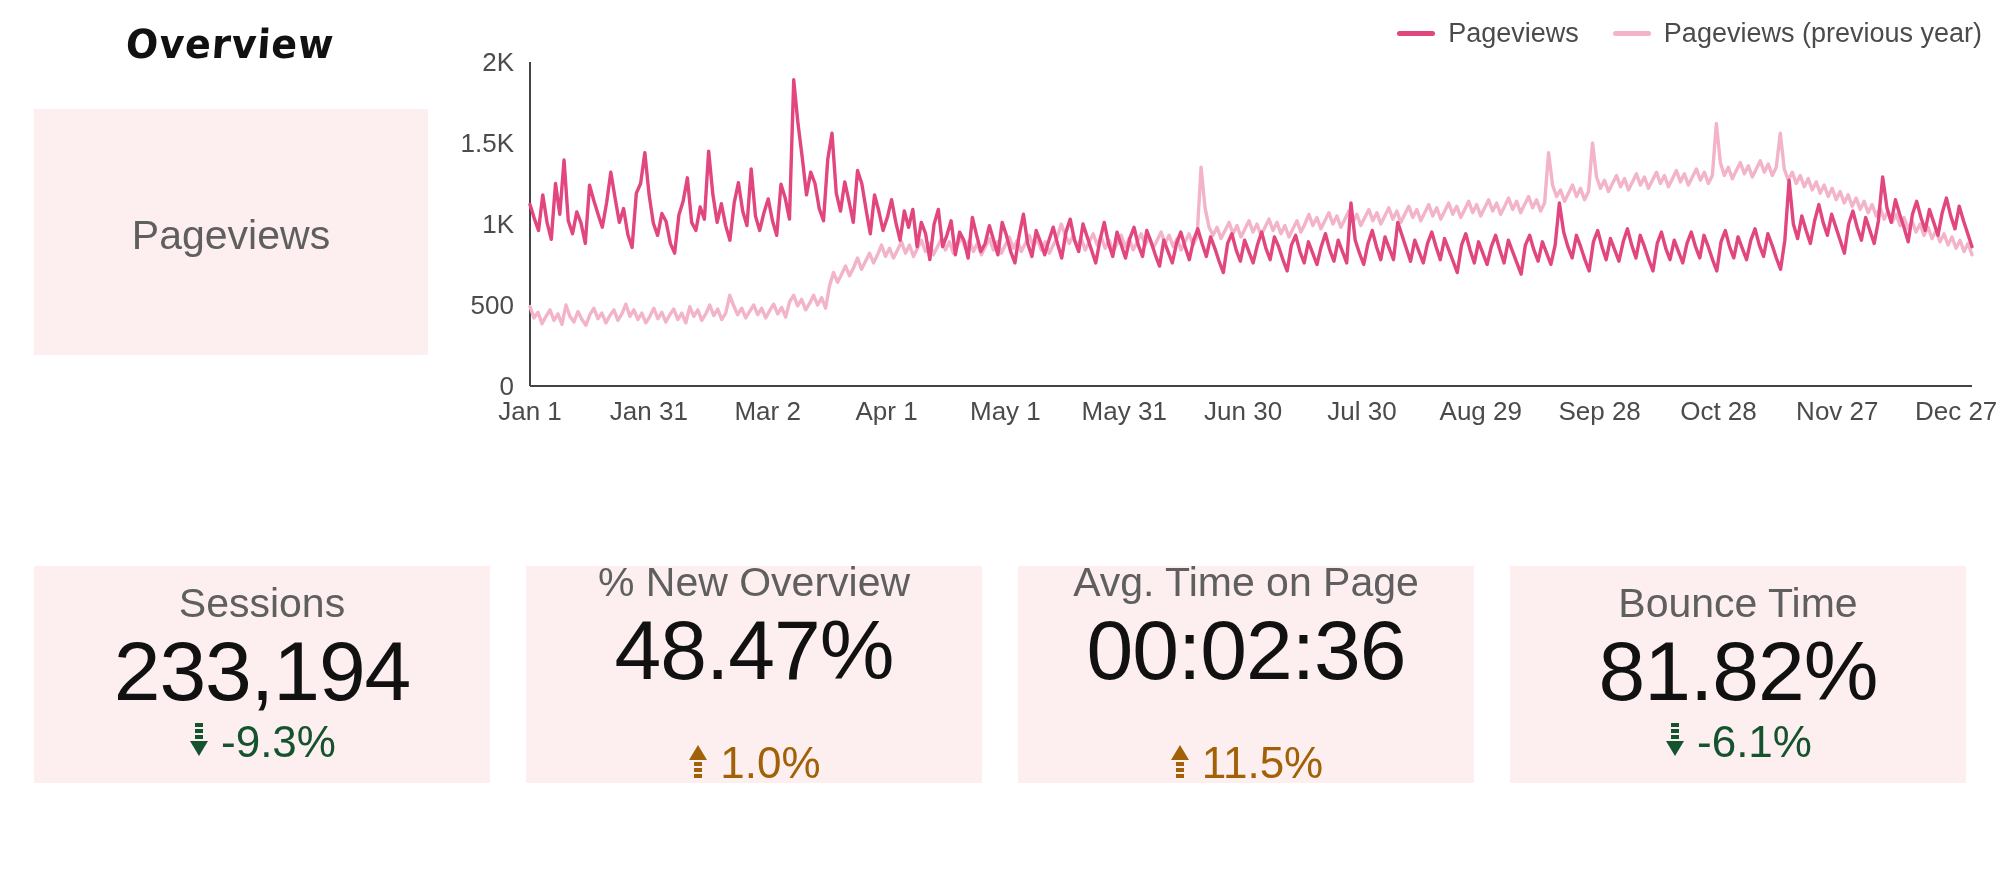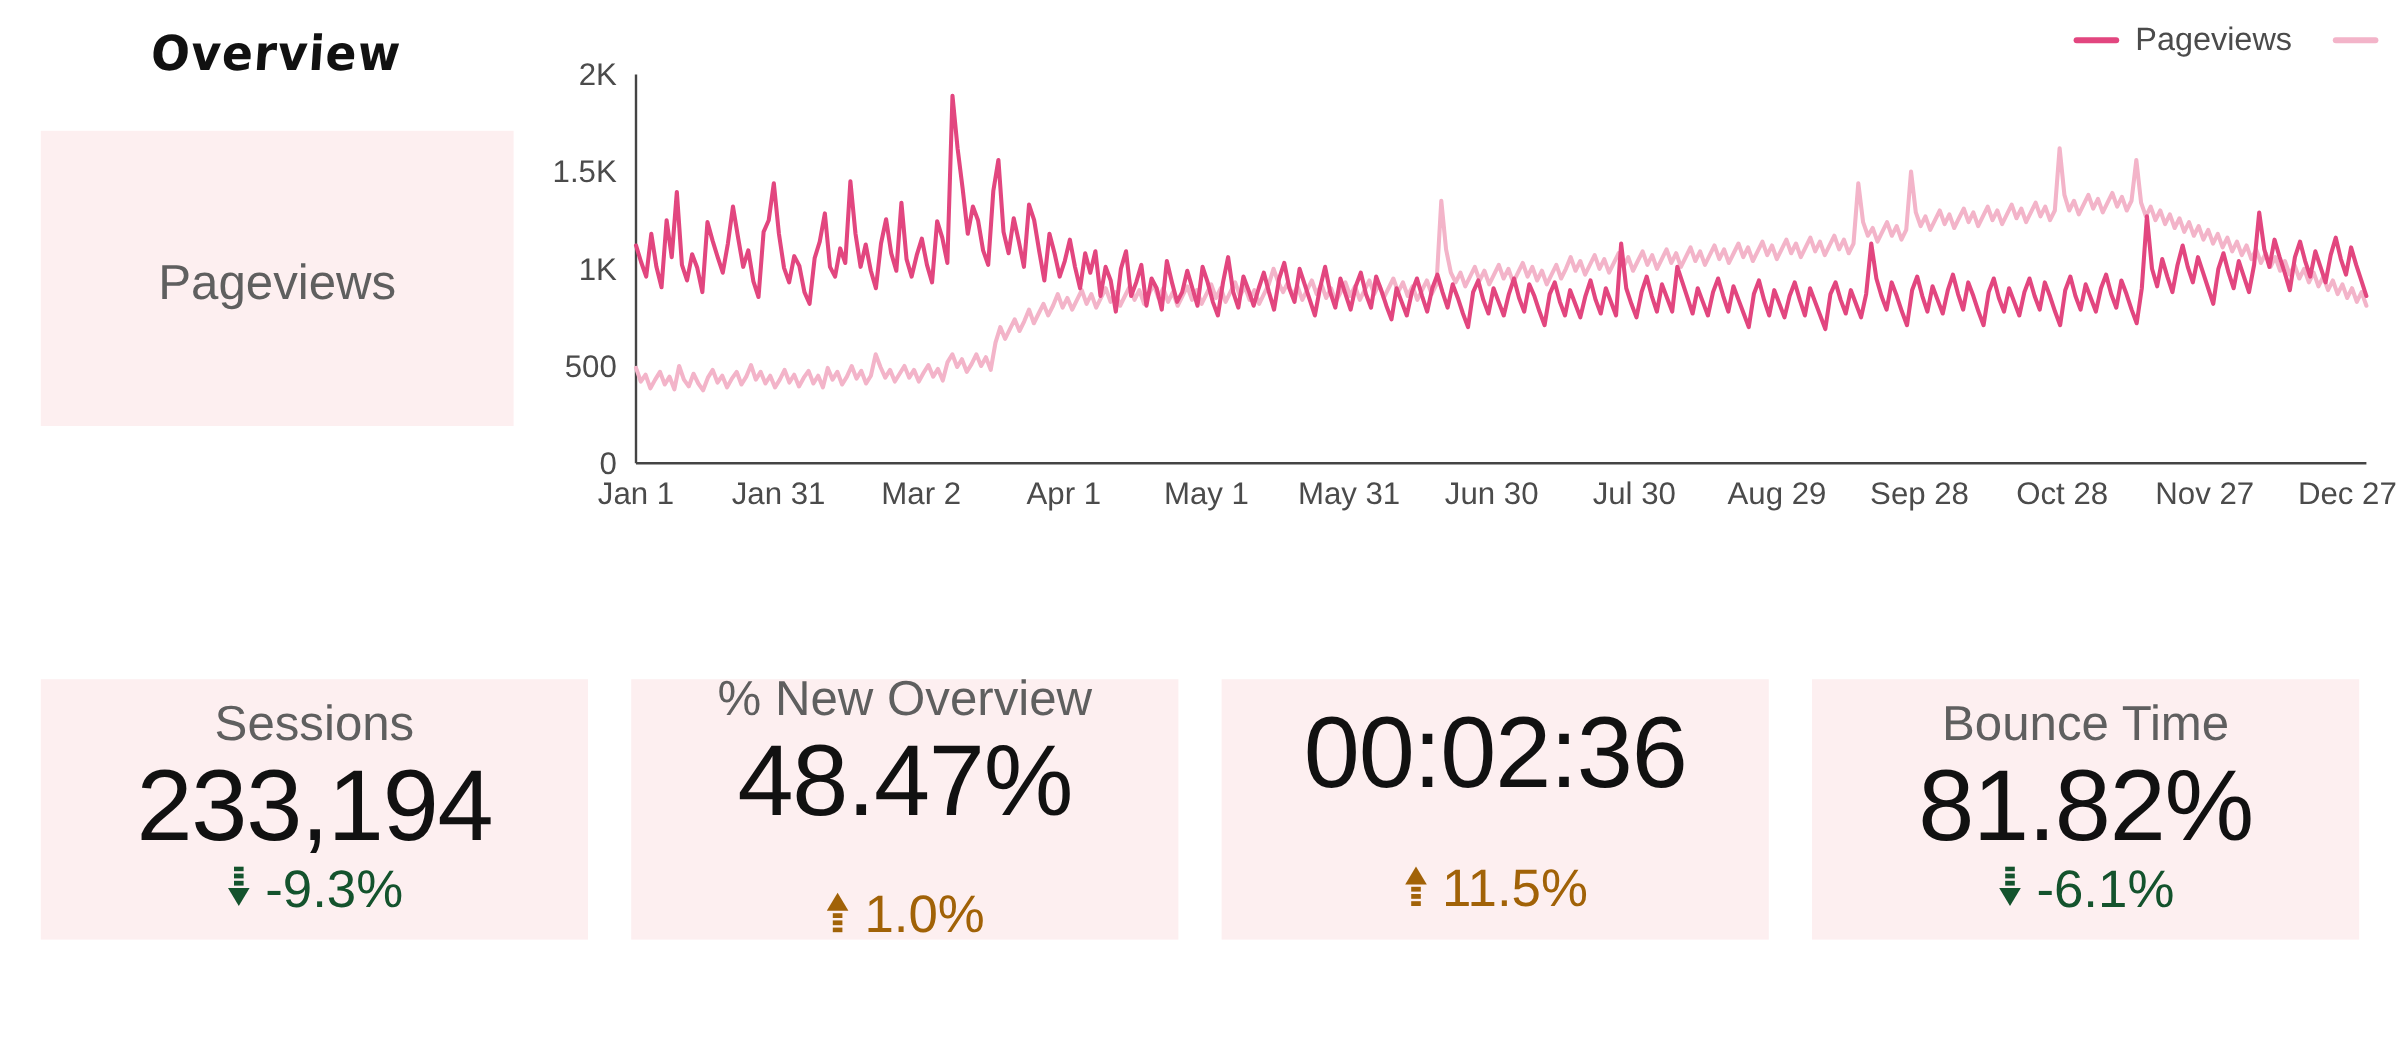--- a/index.html
+++ b/index.html
@@ -187,20 +187,21 @@
 
     <div class="chart-area">
 
       <div class="legend">
         <div class="legend-item">
           <span class="legend-swatch" style="background: rgb(226, 70, 127);"></span>
           <span class="legend-text">Pageviews</span>
         </div>
         <div class="legend-item">
           <span class="legend-swatch" style="background: rgb(243, 180, 201);"></span>
+          <span class="legend-text">Pageviews (previous year)</span>
         </div>
       </div>
 
       <div class="plot-wrap">
         <svg id="chart-svg" width="1566" height="400" viewBox="0 0 1566 400">
             <text x="80" y="351" text-anchor="end" class="axis-text">0</text>
             <text x="80" y="270" text-anchor="end" class="axis-text">500</text>
             <text x="80" y="189" text-anchor="end" class="axis-text">1K</text>
             <text x="80" y="108" text-anchor="end" class="axis-text">1.5K</text>
             <text x="80" y="27" text-anchor="end" class="axis-text">2K</text>
@@ -254,20 +255,21 @@
             <rect x="7" y="18" width="8" height="4" fill="currentColor"></rect>
             <rect x="7" y="24" width="8" height="4" fill="currentColor"></rect>
             <rect x="7" y="30" width="8" height="4" fill="currentColor"></rect>
           </svg>
         </span>
         <span>1.0%</span>
       </div>
     </div>
 
     <div class="kpi-card">
+      <div class="kpi-label">Avg. Time on Page</div>
       <div class="kpi-value">00:02:36</div>
       <div class="delta up">
         <span class="delta-arrow">
           <svg width="22" height="34" viewBox="0 0 22 34" aria-hidden="true">
             <path d="M11 1 L20 16 H2 Z" fill="currentColor"></path>
             <rect x="7" y="18" width="8" height="4" fill="currentColor"></rect>
             <rect x="7" y="24" width="8" height="4" fill="currentColor"></rect>
             <rect x="7" y="30" width="8" height="4" fill="currentColor"></rect>
           </svg>
         </span>

